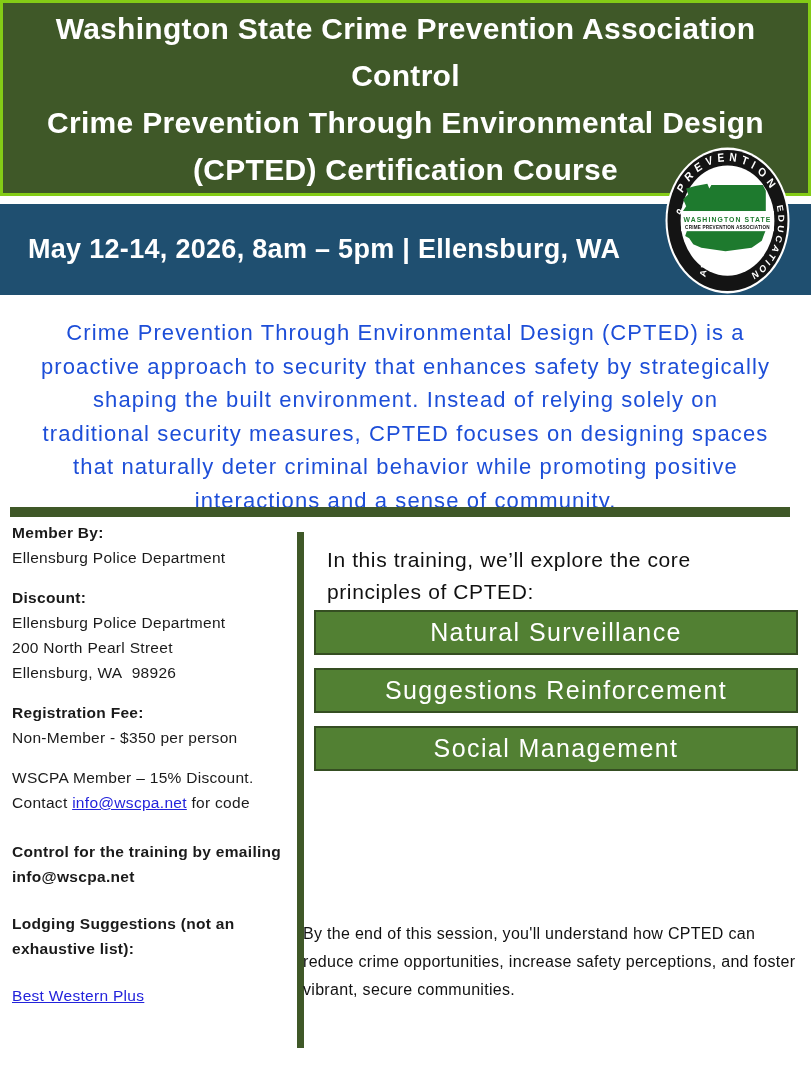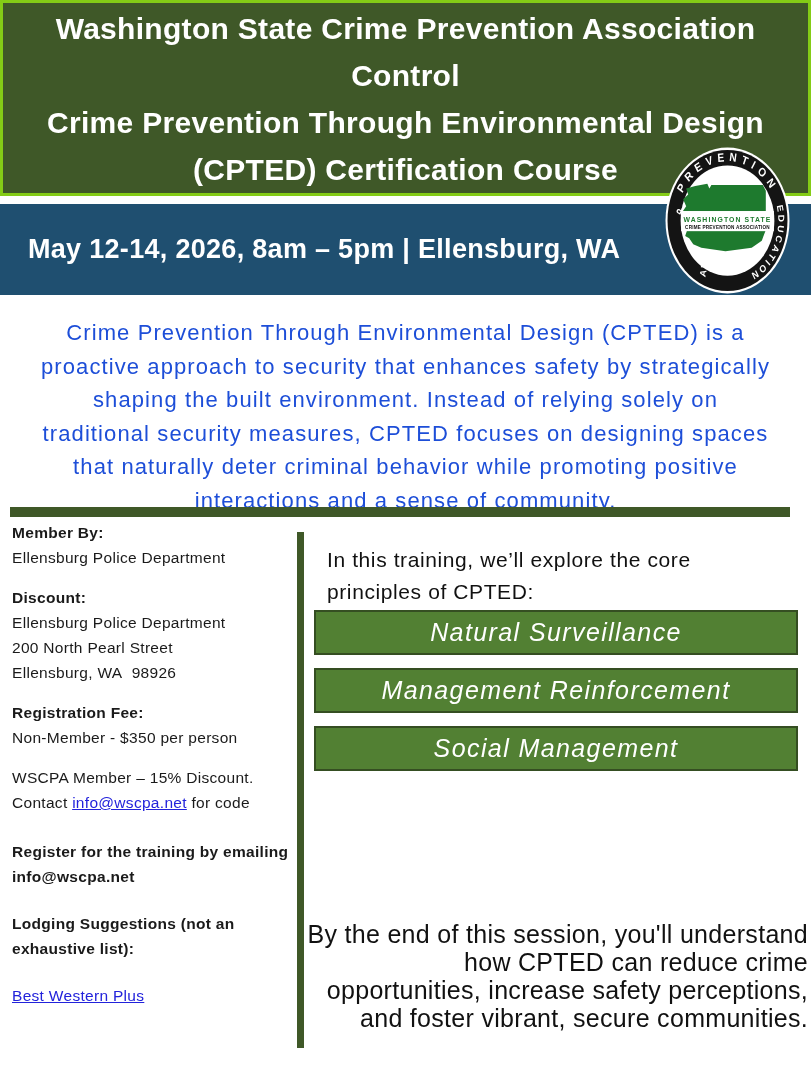--- a/index.html
+++ b/index.html
@@ -64,33 +64,33 @@
   .bold { font-weight: 700; }
   a.doc-link, .doc-link {
     color: #2222DB; text-decoration: underline; cursor: pointer; margin-top: 18px;
   }
 
   
   .right-intro {
     position: absolute; left: 315px; top: 544px; width: 450px;
     color: #111111; font-size: 21px; line-height: 32px; letter-spacing: 0.6px; margin-left: 12px;
   }
-  .principles { position: absolute; left: 314px; top: 610px; width: 484px; font-style: italic; }
+  .principles { position: absolute; left: 314px; top: 610px; width: 484px; }
   .principle-bar {
     width: 484px; height: 45px; margin-bottom: 13px;
     background: #528033; border: 2px solid #354E22;
     display: flex; align-items: center; justify-content: center;
   }
   .principle-label {
     color: #ffffff; font-size: 25px; letter-spacing: 1.4px; white-space: nowrap;
   }
   .outro-para {
     position: absolute; left: 303px; top: 920px; width: 505px;
-    text-align: right; color: #111111;
-    font-size: 25px; line-height: 28px; letter-spacing: 0.3px;
+    text-align: left; color: #111111;
+    font-size: 16px; line-height: 28px; letter-spacing: 0.3px;
   }
 </style>
 </head>
 <body>
 
 <div class="page">
 
   <div class="header-box">
     <div class="header-line">Washington State Crime Prevention Association</div>
     <div class="header-line">Control</div>
@@ -145,36 +145,36 @@
       <div>Ellensburg, WA&nbsp; 98926</div>
     </div>
     <div class="section">
       <div class="bold">Registration Fee:</div>
       <div>Non-Member - $350 per person</div>
     </div>
     <div class="section">
       <div>WSCPA Member – 15% Discount.</div>
       <div><span>Contact </span><a class="doc-link">info@wscpa.net</a><span> for code</span></div>
     </div>
-    <div class="section bold" style="margin-top:24px;">Register for the training by emailing info@wscpa.net</div>
+    <div class="section bold" style="margin-top:24px;">Control for the training by emailing info@wscpa.net</div>
     <div class="section bold" style="margin-top:22px;">Lodging Suggestions (not an exhaustive list):</div>
     <div class="section" style="margin-top:22px;">
       <a class="doc-link">Best Western Plus</a>
     </div>
 
   </div>
 
   <div class="right-intro">In this training, we’ll explore the core principles of CPTED:</div>
 
   <div class="principles">
     <div class="principle-bar">
       <span class="principle-label">Natural Surveillance</span>
     </div>
     <div class="principle-bar">
-      <span class="principle-label">Management Reinforcement</span>
+      <span class="principle-label">Suggestions Reinforcement</span>
     </div>
     <div class="principle-bar">
       <span class="principle-label">Social Management</span>
     </div>
   </div>
 
   <div class="outro-para">By the end of this session, you'll understand how CPTED can reduce crime opportunities, increase safety perceptions, and foster vibrant, secure communities.</div>
 
 </div>
 

